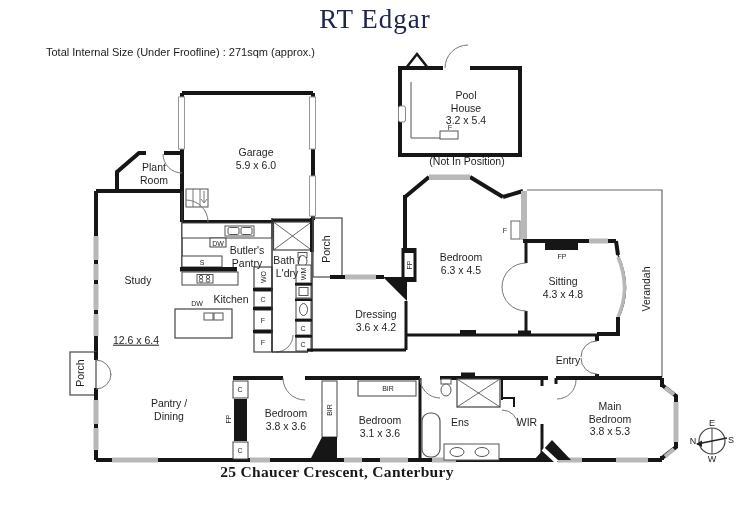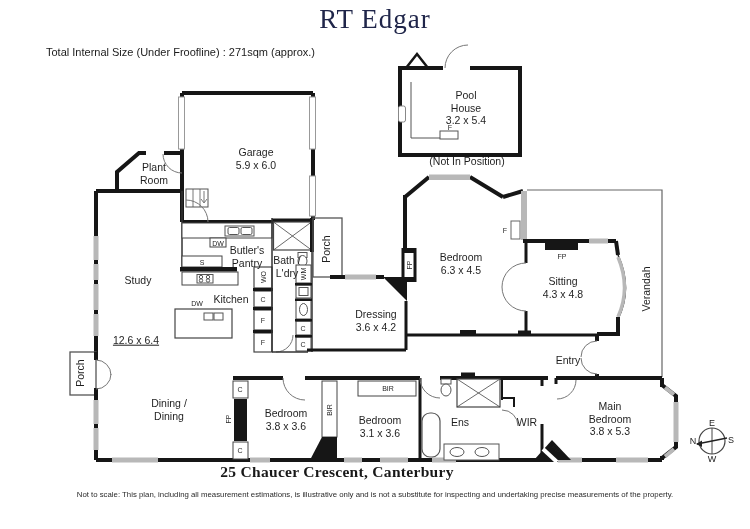--- a/index.html
+++ b/index.html
@@ -281,21 +281,21 @@
         <div>Sitting</div>
         <div>4.3 x 4.8</div>
       </div>
       <div class="room-label" style="left: 646px; top: 289px; transform: translate(-50%, -50%) rotate(-90deg);">
         <div>Verandah</div>
       </div>
       <div class="room-label" style="left: 568px; top: 360px;">
         <div>Entry</div>
       </div>
       <div class="room-label" style="left: 169px; top: 410px;">
-        <div>Dining /</div>
+        <div>Pantry /</div>
         <div>Dining</div>
       </div>
       <div class="room-label" style="left: 80px; top: 373px; transform: translate(-50%, -50%) rotate(-90deg);">
         <div>Porch</div>
       </div>
       <div class="room-label" style="left: 286px; top: 420px;">
         <div>Bedroom</div>
         <div>3.8 x 3.6</div>
       </div>
       <div class="room-label" style="left: 380px; top: 427px;">
@@ -336,14 +336,13 @@
     </div>
 
   <div class="pool-note">(Not In Position)</div>
 
   <div class="compass-letter" style="left:712px;top:423px;">E</div>
   <div class="compass-letter" style="left:731px;top:440px;">S</div>
   <div class="compass-letter" style="left:712px;top:459px;">W</div>
   <div class="compass-letter" style="left:693px;top:441px;">N</div>
 
   <div class="address">25 Chaucer Crescent, Canterbury</div>
-  <div class="disclaimer">Not to scale: This plan, including all measurement estimations, is illustrative only and is not a substitute for inspecting and undertaking precise measurements of the property.</div>
 </div>
 
 </body></html>

